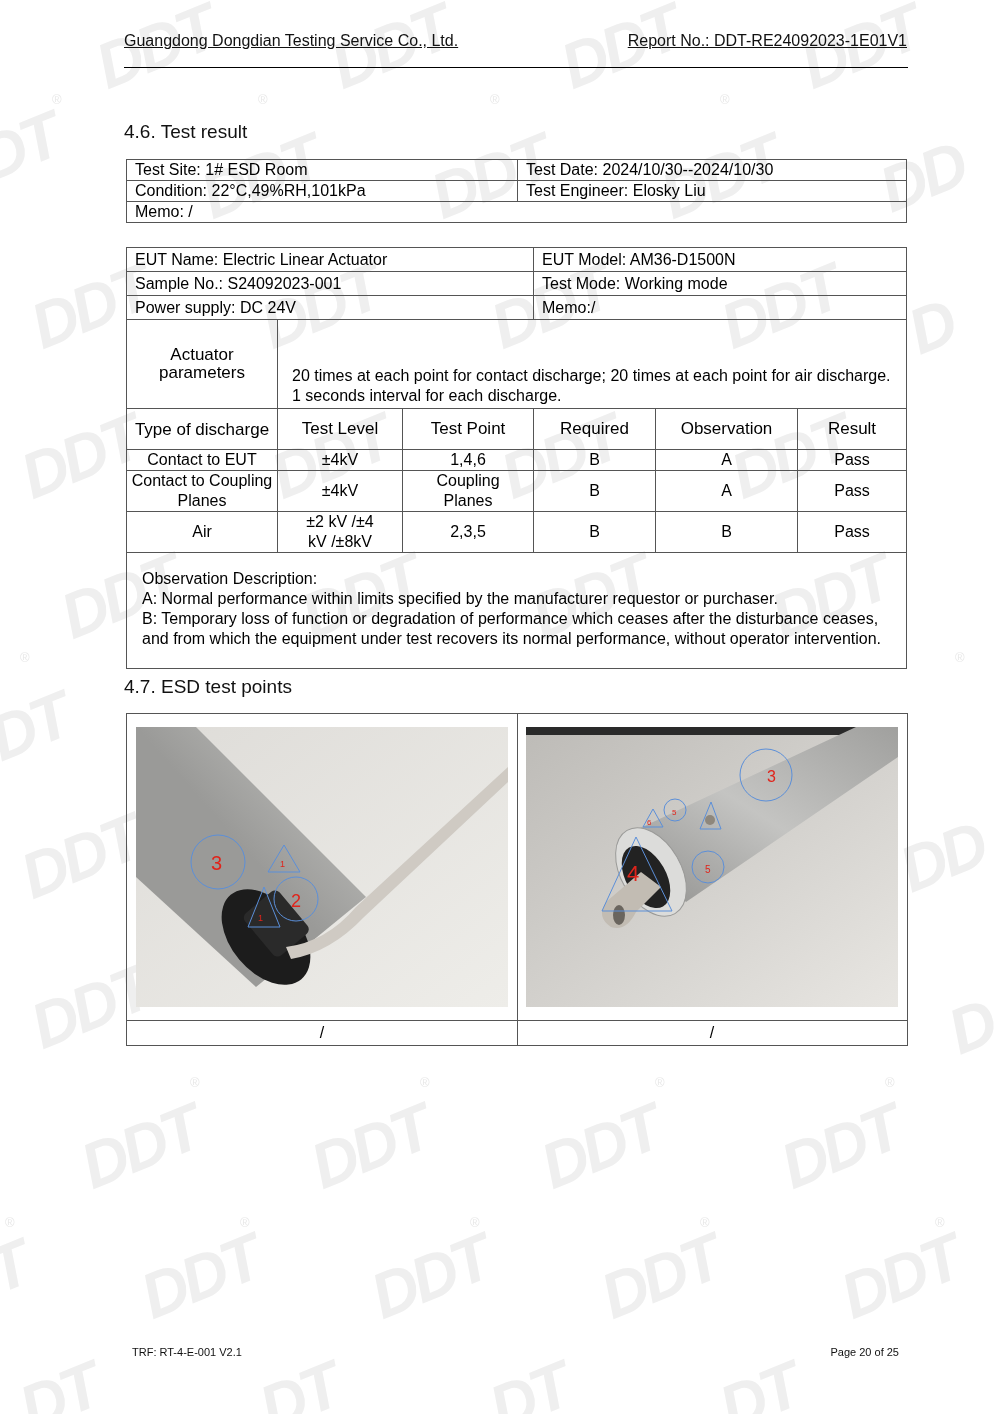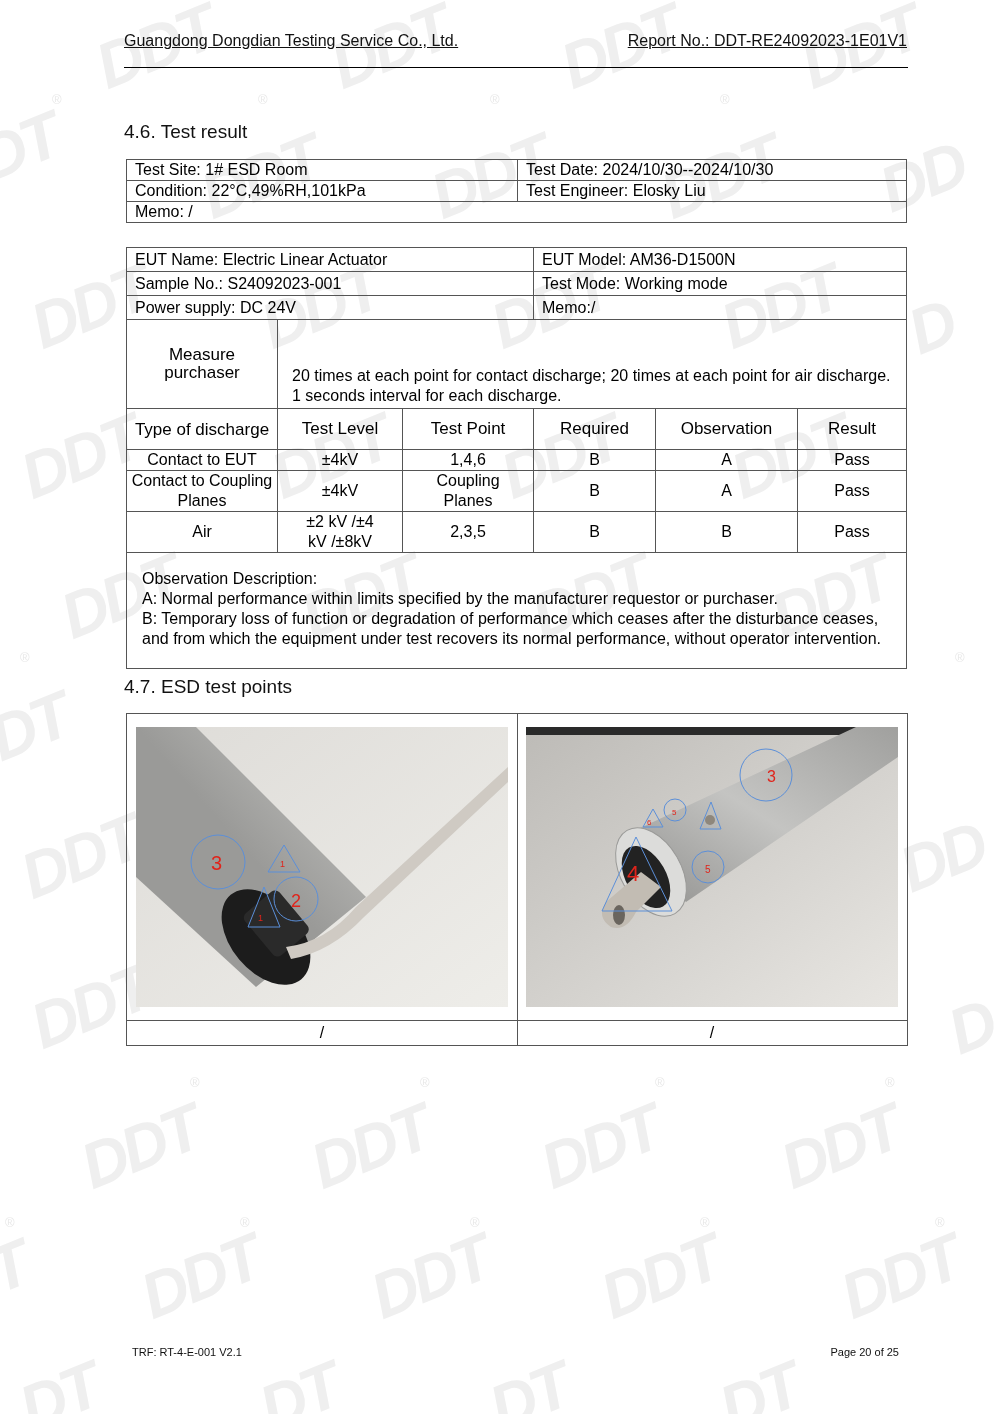--- a/index.html
+++ b/index.html
@@ -133,21 +133,21 @@
     </tr>
     <tr>
       <td colspan="3" style="height:23px;">Sample No.: S24092023-001</td>
       <td colspan="3">Test Mode: Working mode</td>
     </tr>
     <tr>
       <td colspan="3" style="height:23px;">Power supply: DC 24V</td>
       <td colspan="3">Memo:/</td>
     </tr>
     <tr>
-      <td class="c" style="height:70px;width:142px;font-weight:500;font-size:17px;">Measure purchaser</td>
+      <td class="c" style="height:70px;width:142px;font-weight:500;font-size:17px;">Actuator parameters</td>
       <td colspan="5" style="padding:4px 14px;line-height:22px;">
         <div style="line-height:25px;margin-top:39px;">20 times at each point for contact discharge; 20 times at each point for air discharge.</div>
         <div style="line-height:16px;">1 seconds interval for each discharge.</div>
       </td>
     </tr>
     <tr class="hdr">
       <td class="c" style="height:40px;line-height:19px;">Type of discharge</td>
       <td class="c" style="width:116px;">Test Level</td>
       <td class="c" style="width:122px;">Test Point</td>
       <td class="c" style="width:113px;">Required</td>

